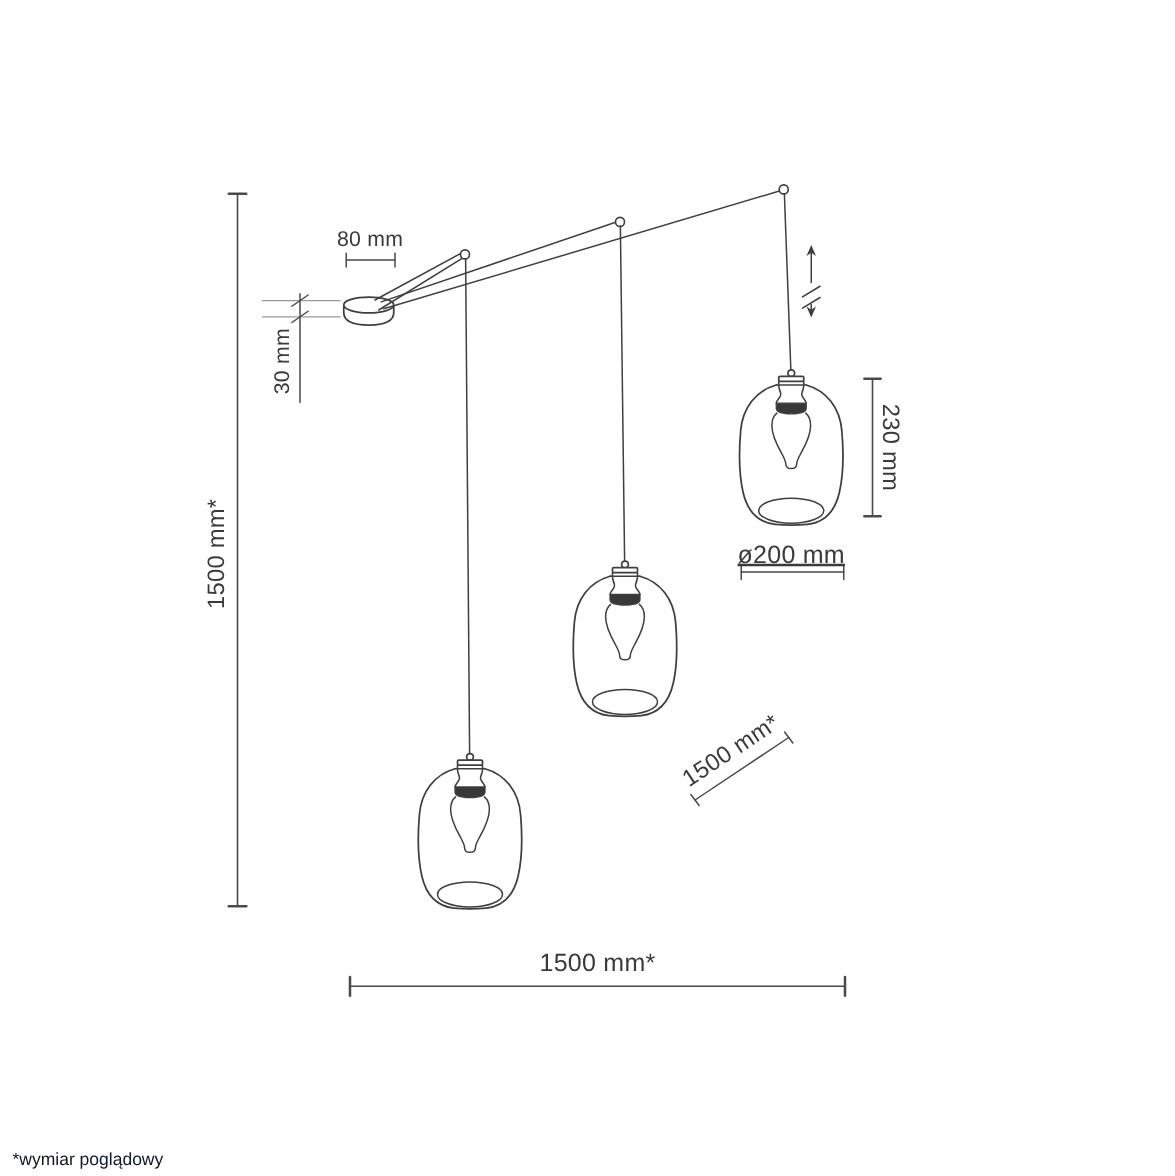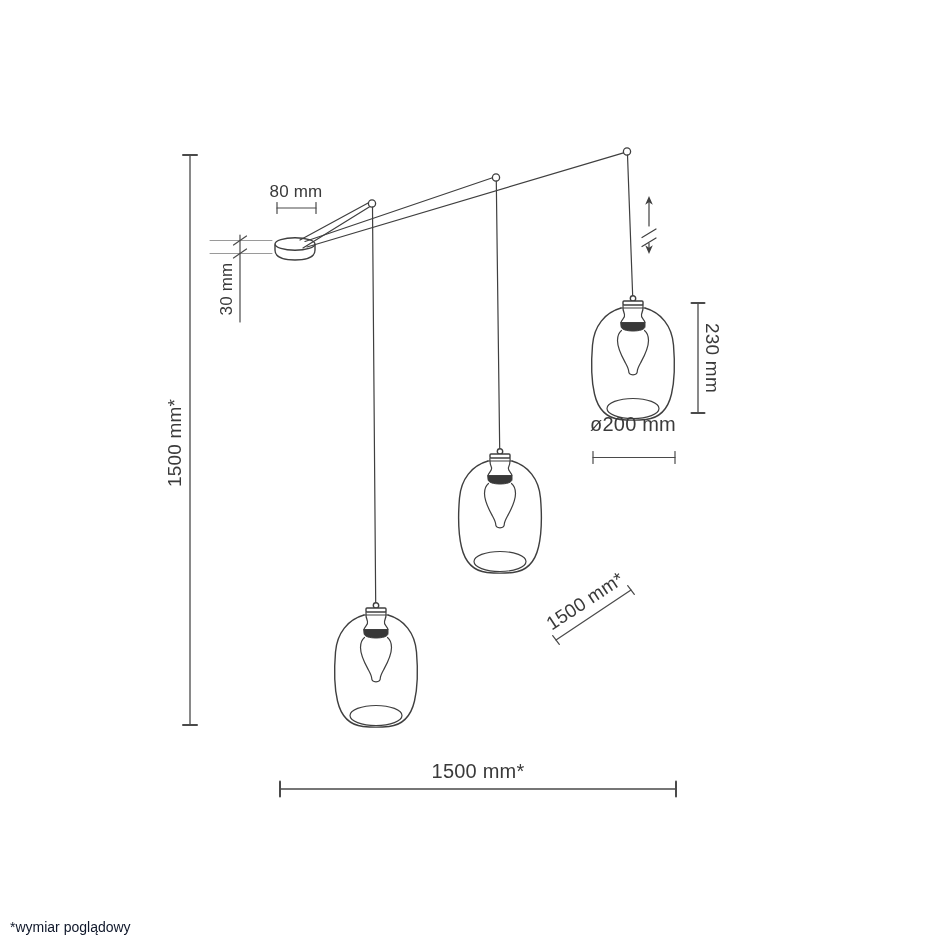--- a/index.html
+++ b/index.html
@@ -135,20 +135,20 @@
   </svg>
 
   <div class="lbl s17" style="left:296px;top:191px;">80 mm</div>
 
   <div class="lbl s17 rot-ccw" style="left:226px;top:289px;">30 mm</div>
 
   <div class="lbl s19 rot-ccw" style="left:174px;top:443px;">1500 mm*</div>
 
   <div class="lbl s19 rot-cw" style="left:712px;top:358px;">230 mm</div>
 
-  <div class="lbl s20" style="left:633px;top:424px;">ø200 mm</div>
+  <div class="lbl s20" style="left:633px;top:444px;text-decoration:underline;">ø200 mm</div>
 
   <div class="lbl s19 rot-diag" style="left:585px;top:601px;">1500 mm*</div>
 
   <div class="lbl s20" style="left:478px;top:771px;">1500 mm*</div>
 
   <div class="footnote">*wymiar poglądowy</div>
 </div>
 
 </body></html>

